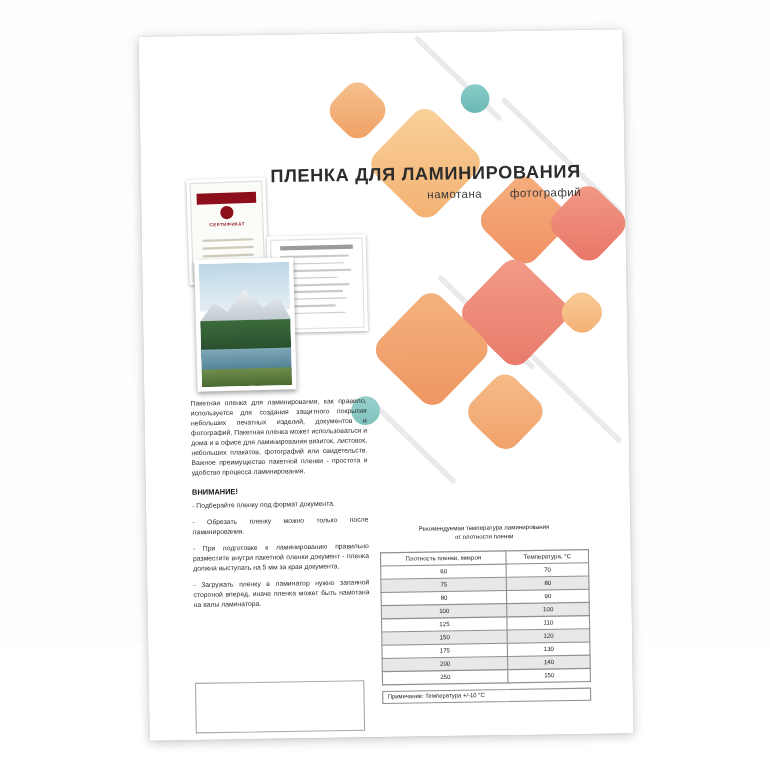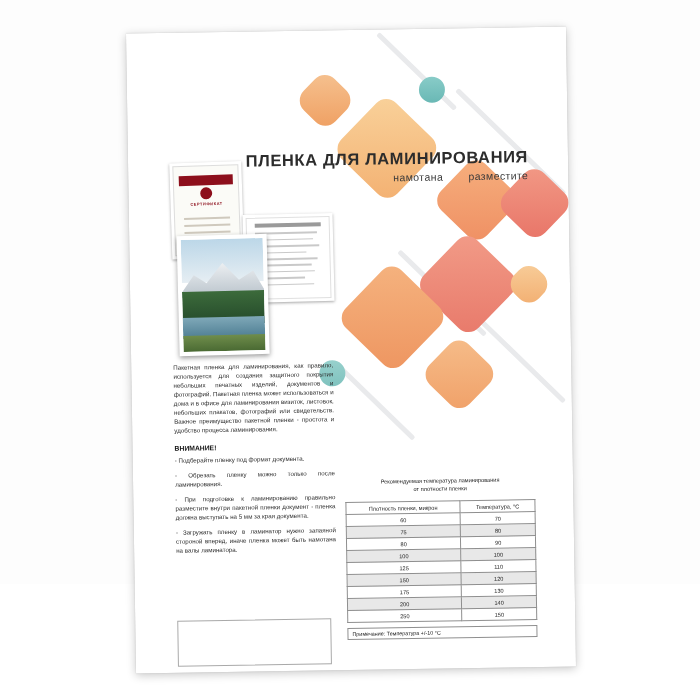--- a/index.html
+++ b/index.html
@@ -110,21 +110,21 @@
     <div class="deco sq" style="left:378px;top:148px;width:56px;height:56px;background:linear-gradient(135deg,#f29a86,#e87467);"></div>
     <div class="deco sq" style="left:300px;top:218px;width:76px;height:76px;background:linear-gradient(135deg,#f29c88,#e8796a);"></div>
     <div class="deco sq" style="left:222px;top:248px;width:80px;height:80px;background:linear-gradient(135deg,#f5b37f,#ee9560);"></div>
     <div class="deco sq" style="left:300px;top:318px;width:56px;height:56px;background:linear-gradient(135deg,#f6bd8a,#f0a068);"></div>
     <div class="deco sq" style="left:188px;top:330px;width:26px;height:26px;background:linear-gradient(135deg,#9cd3cf,#7bc0bc);"></div>
     <div class="deco sq" style="left:382px;top:240px;width:34px;height:34px;background:linear-gradient(135deg,#f8cf9c,#f2ad6f);"></div>
 
     <div id="title">ПЛЕНКА ДЛЯ ЛАМИНИРОВАНИЯ</div>
     <div id="subtitle">
       <span>намотана</span>
-      <span>разместите</span>
+      <span>фотографий</span>
     </div>
 
     <div class="photo" id="cert">
       <div class="cert-bg">
         <div class="cert-band"></div>
         <div class="cert-seal"></div>
         <div class="cert-word" style="top:40%;">СЕРТИФИКАТ</div>
         <div class="cert-line" style="top:58%;"></div>
         <div class="cert-line" style="top:66%;"></div>
         <div class="cert-line" style="top:74%;"></div>

